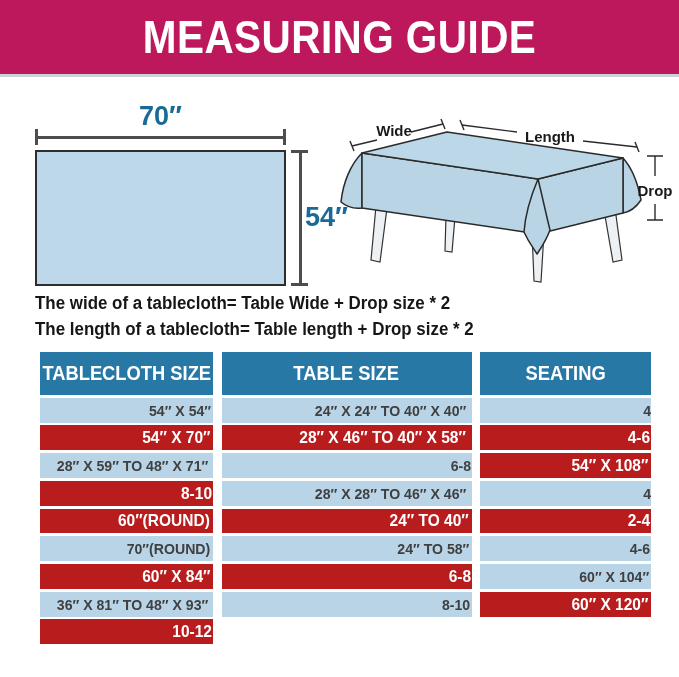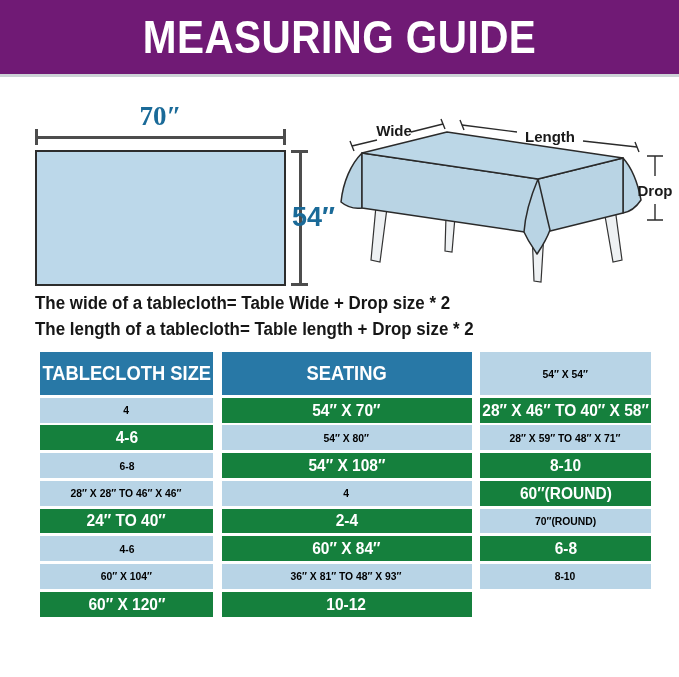--- a/index.html
+++ b/index.html
@@ -8,33 +8,33 @@
     position: relative;
     width: 679px; height: 677px;
     background: #ffffff;
     overflow: hidden;
     font-family: "Liberation Sans", sans-serif;
     font-weight: 700;
   }
   
   .banner {
     position: absolute; left: 0; top: 0; width: 679px; height: 77px;
-    background: #701a75;
+    background: #be185d;
     border-bottom: 3px solid #ccd2d6;
     display: flex; align-items: center; justify-content: center;
   }
   .banner-title {
     color: #ffffff; font-size: 46px; font-weight: 700;
     letter-spacing: 0.5px; transform: scaleX(0.88);
     white-space: nowrap;
   }
   
   .dim-label { position: absolute; color: #1a6a98; font-size: 27px; font-weight: 700; }
-  #width-label { left: 35px; top: 101px; width: 251px; text-align: center; font-family: Liberation Serif, serif; }
-  #height-label { left: 292px; top: 202px; }
+  #width-label { left: 35px; top: 101px; width: 251px; text-align: center; }
+  #height-label { left: 305px; top: 202px; }
   .dim-line { position: absolute; background: #4d4d4d; }
   #h-dim-line { left: 35px; top: 136px; width: 251px; height: 3px; }
   #h-tick-left  { left: 35px;  top: 129px; width: 3px; height: 16px; }
   #h-tick-right { left: 283px; top: 129px; width: 3px; height: 16px; }
   #v-dim-line { left: 299px; top: 151px; width: 3px; height: 134px; }
   #v-tick-top    { left: 291px; top: 150px; width: 17px; height: 3px; }
   #v-tick-bottom { left: 291px; top: 283px; width: 17px; height: 3px; }
   .cloth-rect {
     position: absolute; left: 35px; top: 150px; width: 251px; height: 136px;
     background: #bcd8ea; border: 2px solid #2d2d2d;
@@ -58,22 +58,22 @@
     grid-template-columns: 173px 250px 171px;
     grid-template-rows: 43px repeat(10, 24.9px);
     column-gap: 8.5px; row-gap: 2.8px;
   }
   .cell {
     display: flex; align-items: center; justify-content: center;
     white-space: nowrap;
   }
   .cell > span { transform: scaleX(0.94); display: inline-block; }
   .cell.header { background: #2878a6; color: #ffffff; font-size: 19.5px; }
-  .cell.light  { background: #b8d4e6; color: #000000; font-size: 11px; }
-  .cell.dark   { background: #15803d; color: #ffffff; font-size: 16.5px; }
+  .cell.light  { background: #b8d4e6; color: #404040; font-size: 15px; justify-content: flex-end; }
+  .cell.dark   { background: #b91c1c; color: #ffffff; font-size: 16.5px; justify-content: flex-end; }
 </style>
 </head>
 <body>
 
 <div id="canvas">
 
   <div class="banner">
     <div class="banner-title">MEASURING GUIDE</div>
   </div>
 
@@ -120,41 +120,44 @@
   </svg>
 
   <div class="formula" id="formula-1">The wide of a tablecloth= Table Wide + Drop size * 2</div>
   <div class="formula" id="formula-2">The length of a tablecloth= Table length + Drop size * 2</div>
 
   <div class="size-table">
       <div class="cell header">
         <span>TABLECLOTH SIZE</span>
       </div>
       <div class="cell header">
+        <span>TABLE SIZE</span>
+      </div>
+      <div class="cell header">
         <span>SEATING</span>
       </div>
       <div class="cell light">
         <span>54″ X 54″</span>
       </div>
       <div class="cell light">
+        <span>24″ X 24″ TO 40″ X 40″</span>
+      </div>
+      <div class="cell light">
         <span>4</span>
       </div>
       <div class="cell dark">
         <span>54″ X 70″</span>
       </div>
       <div class="cell dark">
         <span>28″ X 46″ TO 40″ X 58″</span>
       </div>
       <div class="cell dark">
         <span>4-6</span>
       </div>
       <div class="cell light">
-        <span>54″ X 80″</span>
-      </div>
-      <div class="cell light">
         <span>28″ X 59″ TO 48″ X 71″</span>
       </div>
       <div class="cell light">
         <span>6-8</span>
       </div>
       <div class="cell dark">
         <span>54″ X 108″</span>
       </div>
       <div class="cell dark">
         <span>8-10</span>
@@ -171,20 +174,23 @@
       <div class="cell dark">
         <span>24″ TO 40″</span>
       </div>
       <div class="cell dark">
         <span>2-4</span>
       </div>
       <div class="cell light">
         <span>70″(ROUND)</span>
       </div>
       <div class="cell light">
+        <span>24″ TO 58″</span>
+      </div>
+      <div class="cell light">
         <span>4-6</span>
       </div>
       <div class="cell dark">
         <span>60″ X 84″</span>
       </div>
       <div class="cell dark">
         <span>6-8</span>
       </div>
       <div class="cell light">
         <span>60″ X 104″</span>

